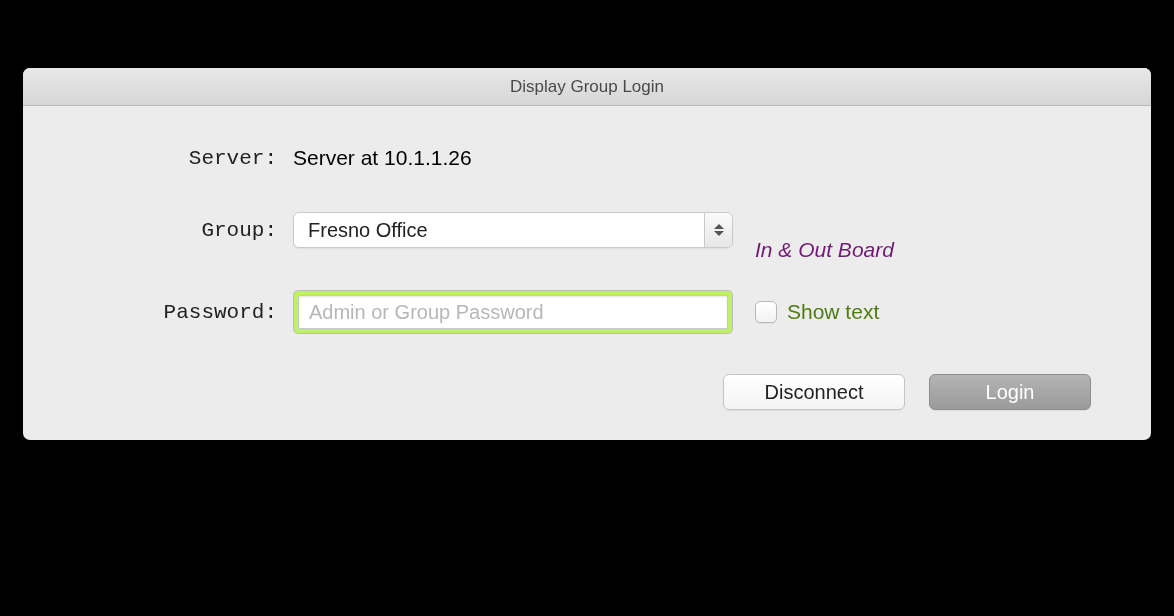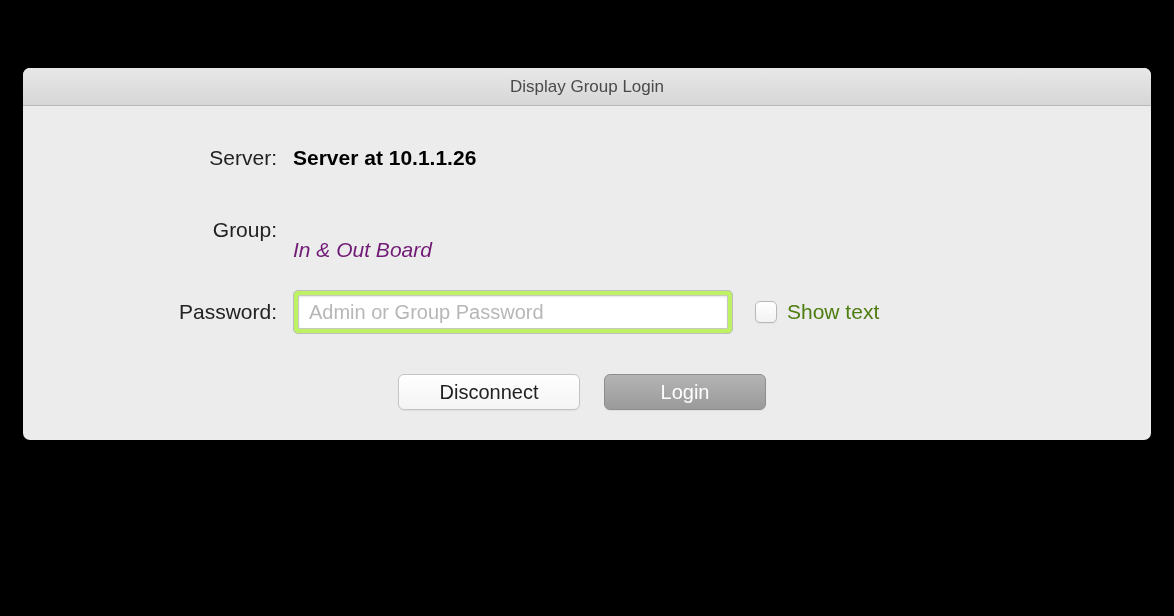--- a/index.html
+++ b/index.html
@@ -47,31 +47,32 @@
       align-items: center;
       margin-bottom: 28px;
     }
 
     .label-col {
       width: 220px;
       text-align: right;
       padding-right: 16px;
       font-size: 21px;
       color: #222;
+      font-family: Liberation Mono, monospace;
     }
 
     .field-col {
       display: flex;
       align-items: center;
       gap: 22px;
     }
 
     .server-value {
       font-size: 21px;
-      font-weight: 700;
+      font-weight: 400;
       color: #000;
     }
 
     .select-wrap {
       position: relative;
       width: 440px;
       height: 36px;
       background: #fff;
       border: 1px solid #c9c9c9;
       border-radius: 6px;
@@ -160,21 +161,21 @@
       box-shadow: 0 1px 1px rgba(0,0,0,0.05);
     }
 
     .checkbox-label {
       font-size: 21px;
       color: #4d7c0f;
     }
 
     .button-row {
       display: flex;
-      justify-content: center;
+      justify-content: flex-end;
       gap: 24px;
       margin-top: 40px;
       padding-right: 10px;
     }
 
     .btn {
       height: 36px;
       min-width: 182px;
       border-radius: 6px;
       font-size: 20px;
@@ -211,20 +212,27 @@
     <div class="row">
       <div class="label-col">Server:</div>
       <div class="field-col">
         <span class="server-value">Server at 10.1.1.26</span>
       </div>
     </div>
 
     <div class="row">
       <div class="label-col">Group:</div>
       <div class="field-col">
+        <div class="select-wrap">
+          <span>Fresno Office</span>
+          <div class="select-button">
+            <div class="chev-up"></div>
+            <div class="chev-down"></div>
+          </div>
+        </div>
         <span class="group-desc">In &amp; Out Board</span>
       </div>
     </div>
 
     <div class="row" style="margin-bottom:0;align-items:center;">
       <div class="label-col">Password:</div>
       <div class="field-col">
         <div class="password-wrap">
           <input type="password" class="password-input" autofocus="" placeholder="Admin or Group Password" style="">
         </div>

